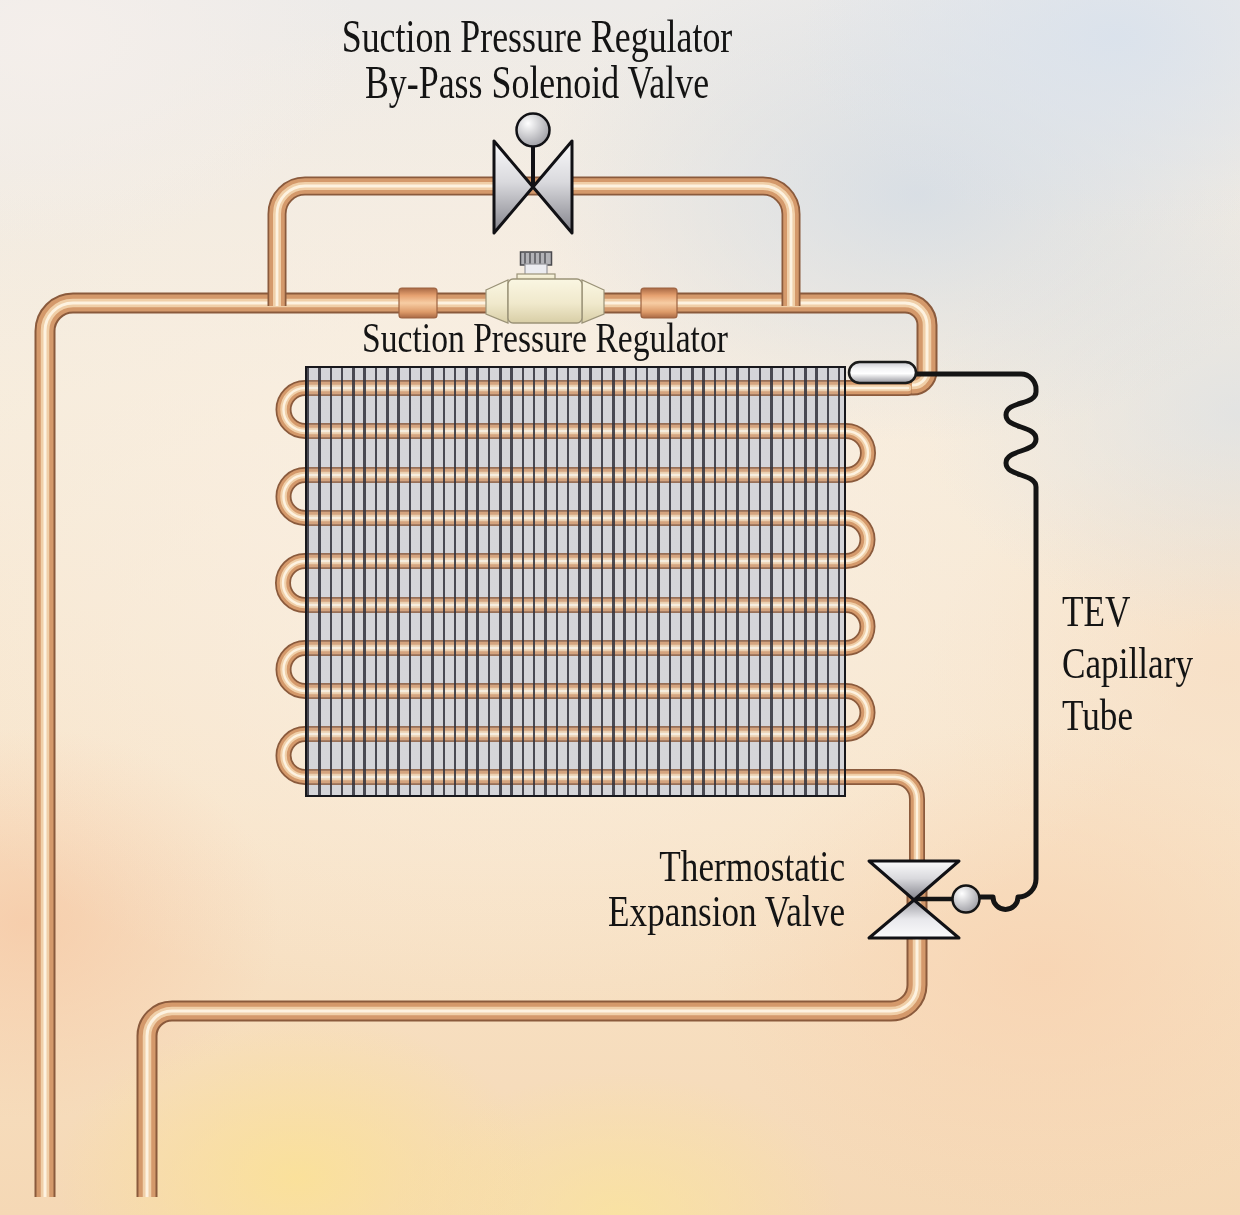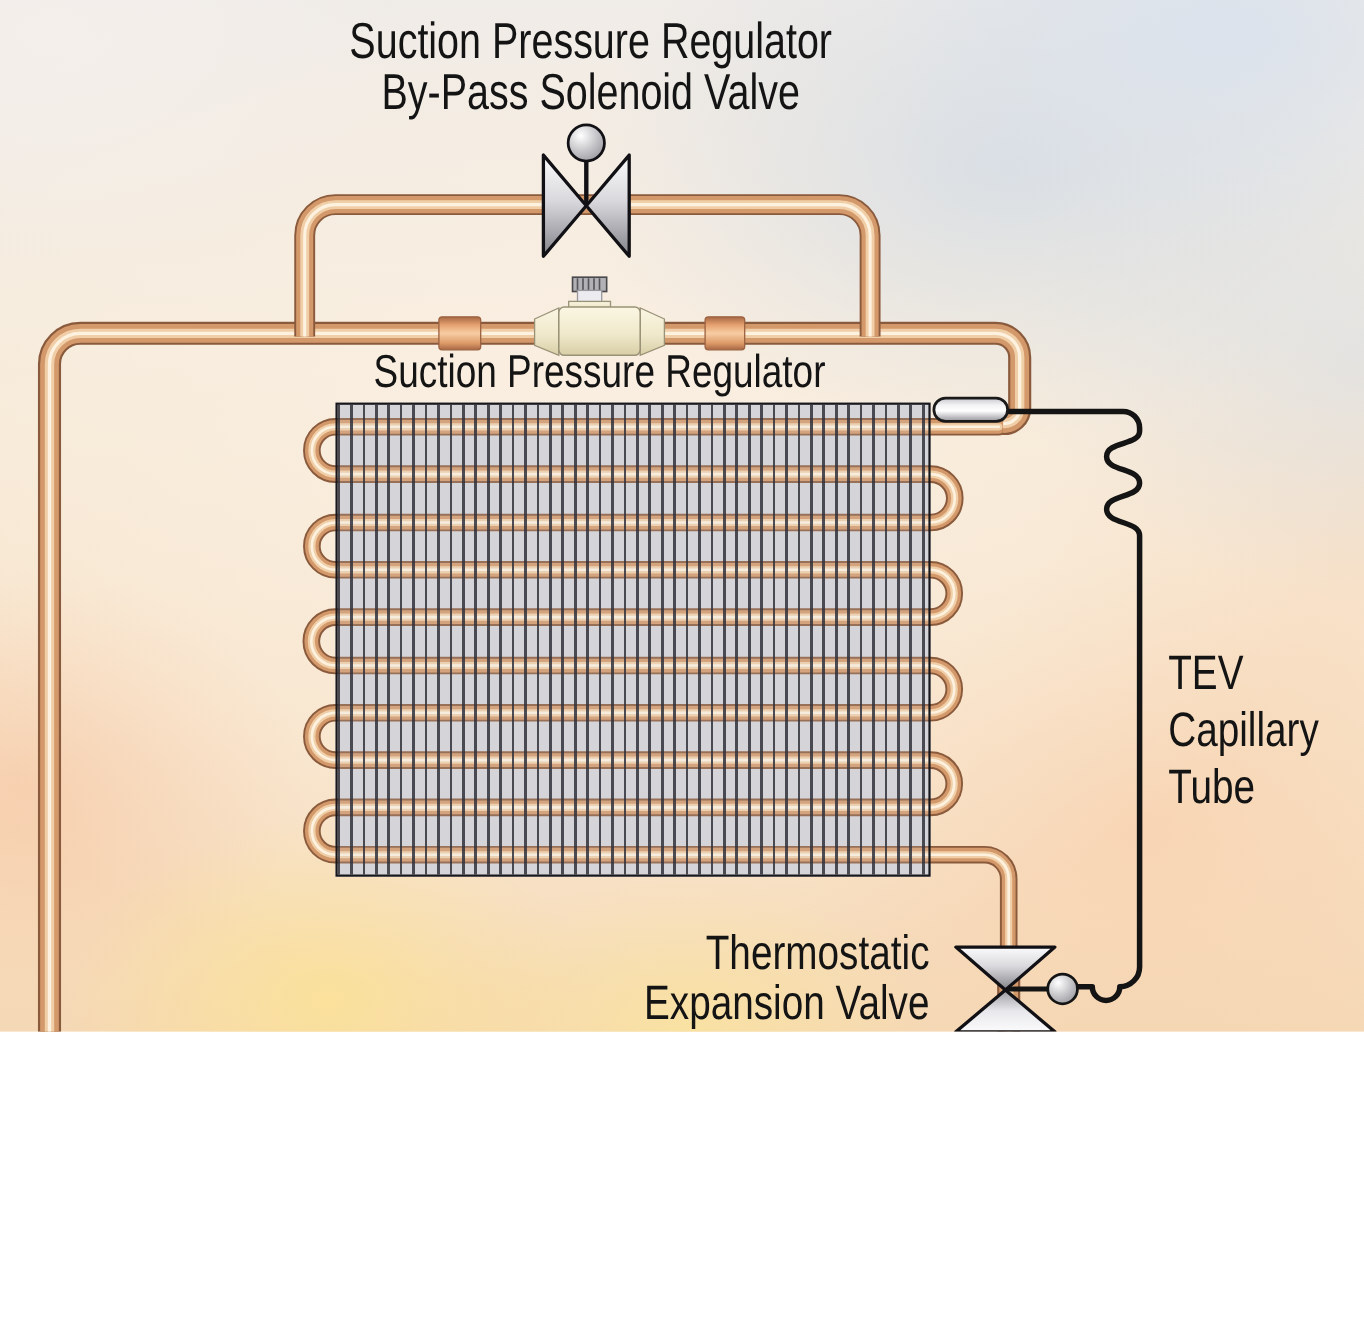--- a/index.html
+++ b/index.html
@@ -1,18 +1,18 @@
 <!DOCTYPE html>
 <html><head>
 <meta charset="utf-8">
 <style>
   html,body{margin:0;padding:0;}
   .stage{
-    position:relative;width:1240px;height:938px;overflow:hidden;
-    font-family:Liberation Sans, sans-serif;
+    position:relative;width:1240px;height:1215px;overflow:hidden;
+    font-family:Liberation Serif, serif;
     background-image:
       radial-gradient(420px 260px at 90% 3%, rgba(218,226,236,0.95), rgba(218,226,236,0) 75%),
       radial-gradient(520px 330px at 74% 16%, rgba(208,218,229,0.75), rgba(208,218,229,0) 75%),
       radial-gradient(420px 300px at 100% 34%, rgba(214,222,231,0.6), rgba(214,222,231,0) 75%),
       radial-gradient(420px 280px at 4% 3%, rgba(245,239,235,0.9), rgba(245,239,235,0) 75%),
       radial-gradient(900px 640px at 42% 42%, rgba(250,239,226,0.85), rgba(250,239,226,0) 80%),
       radial-gradient(320px 220px at 24% 97%, rgba(251,226,150,0.85), rgba(251,226,150,0) 75%),
       radial-gradient(300px 190px at 50% 100%, rgba(250,228,158,0.8), rgba(250,228,158,0) 75%),
       radial-gradient(340px 260px at 2% 76%, rgba(246,198,162,0.7), rgba(246,198,162,0) 75%),
       radial-gradient(420px 320px at 84% 80%, rgba(248,210,176,0.75), rgba(248,210,176,0) 78%),

